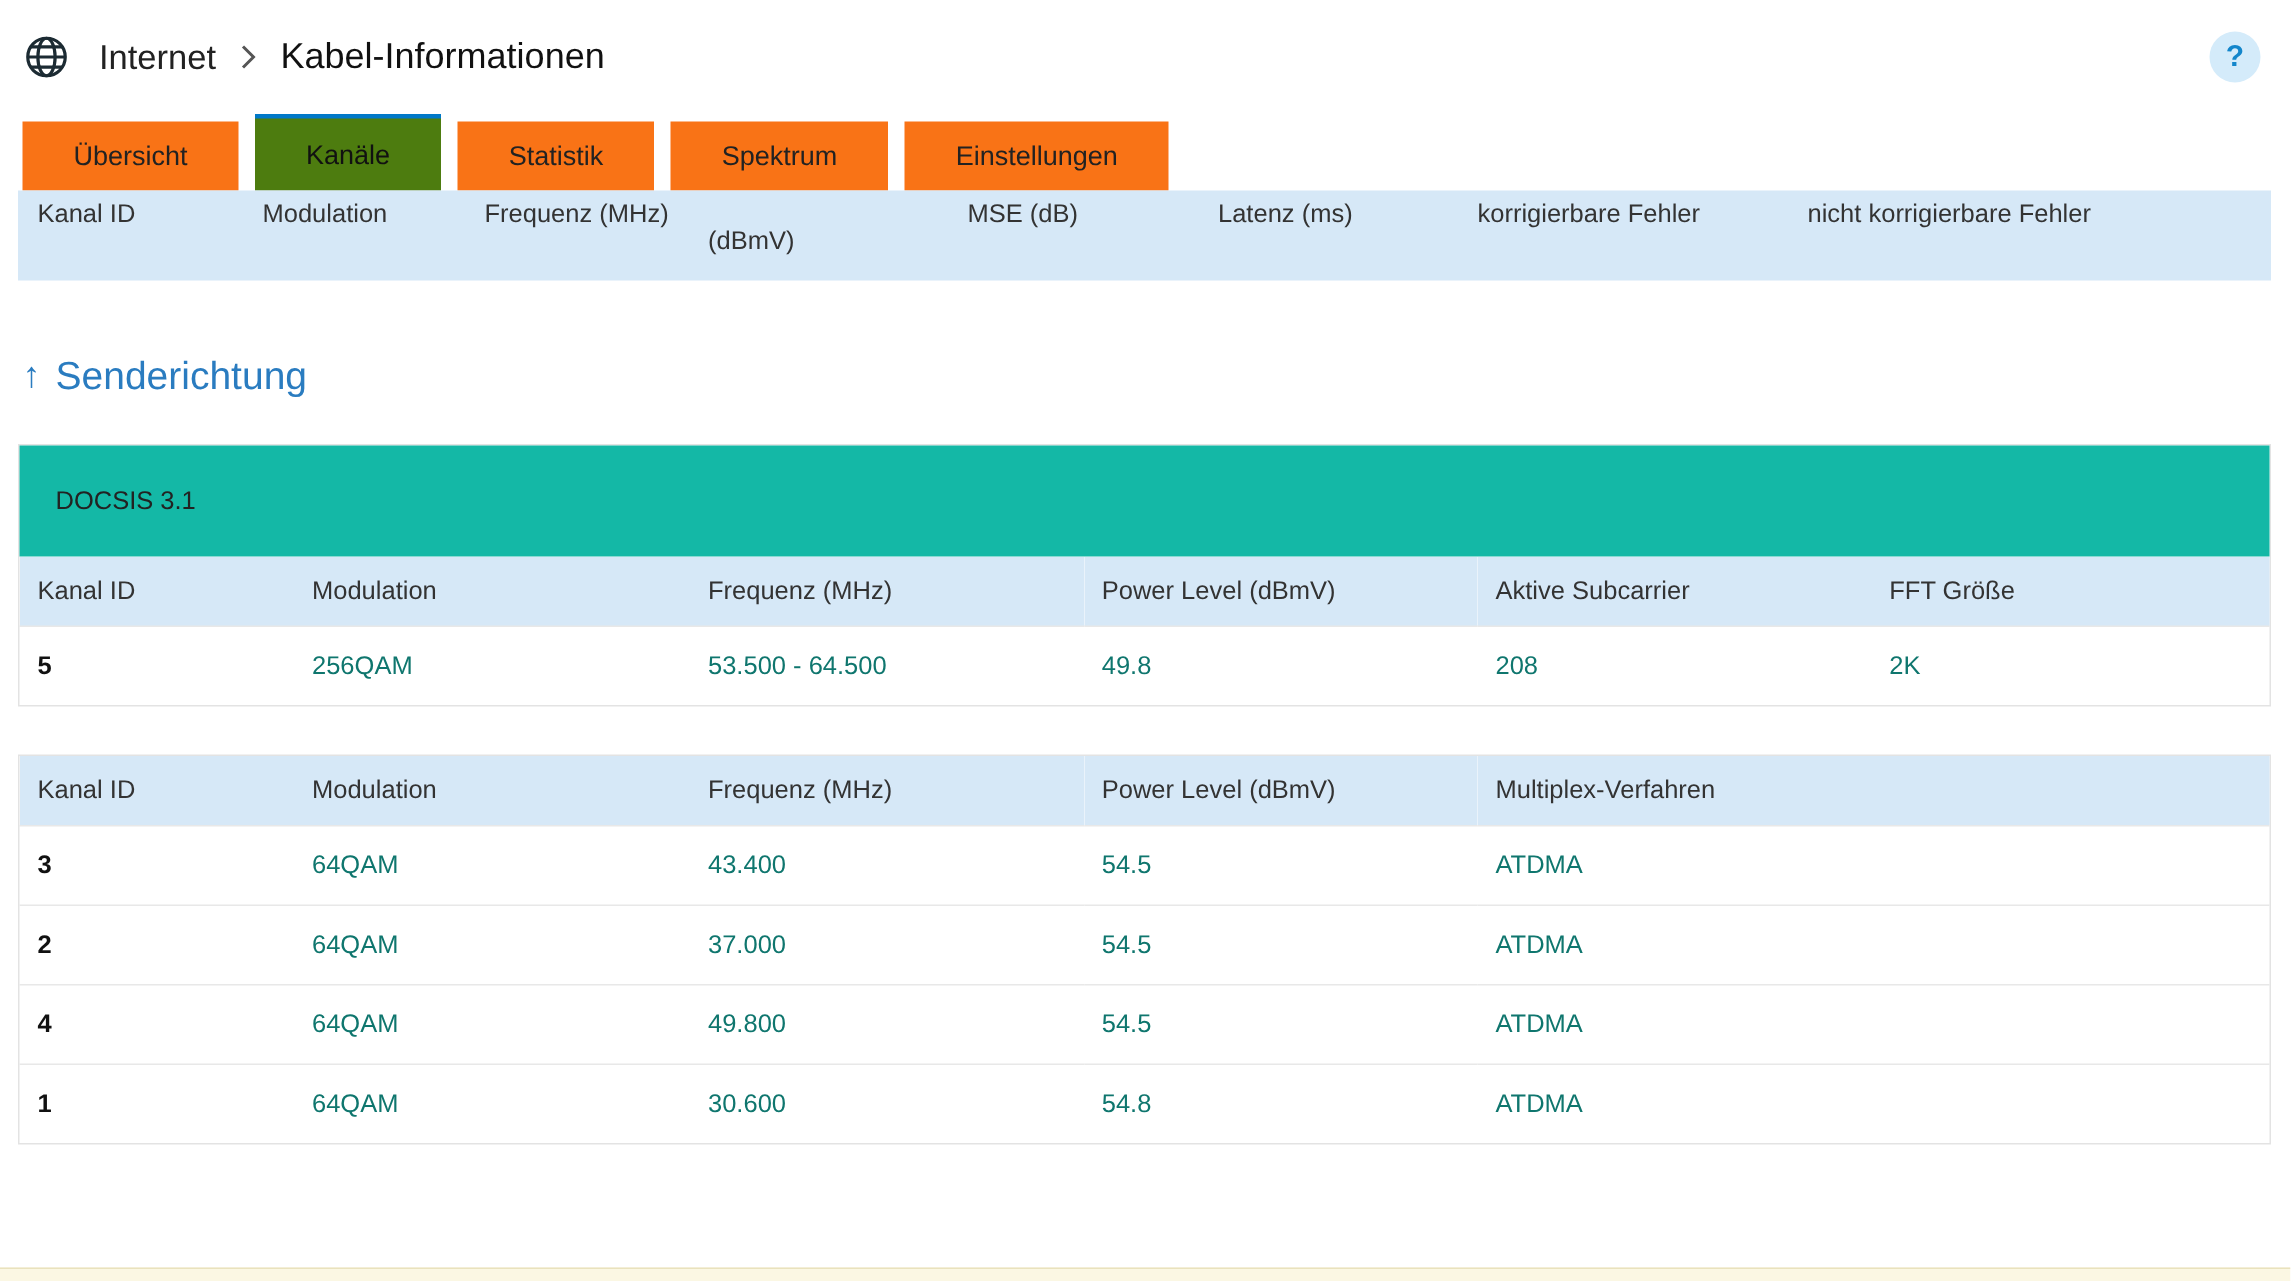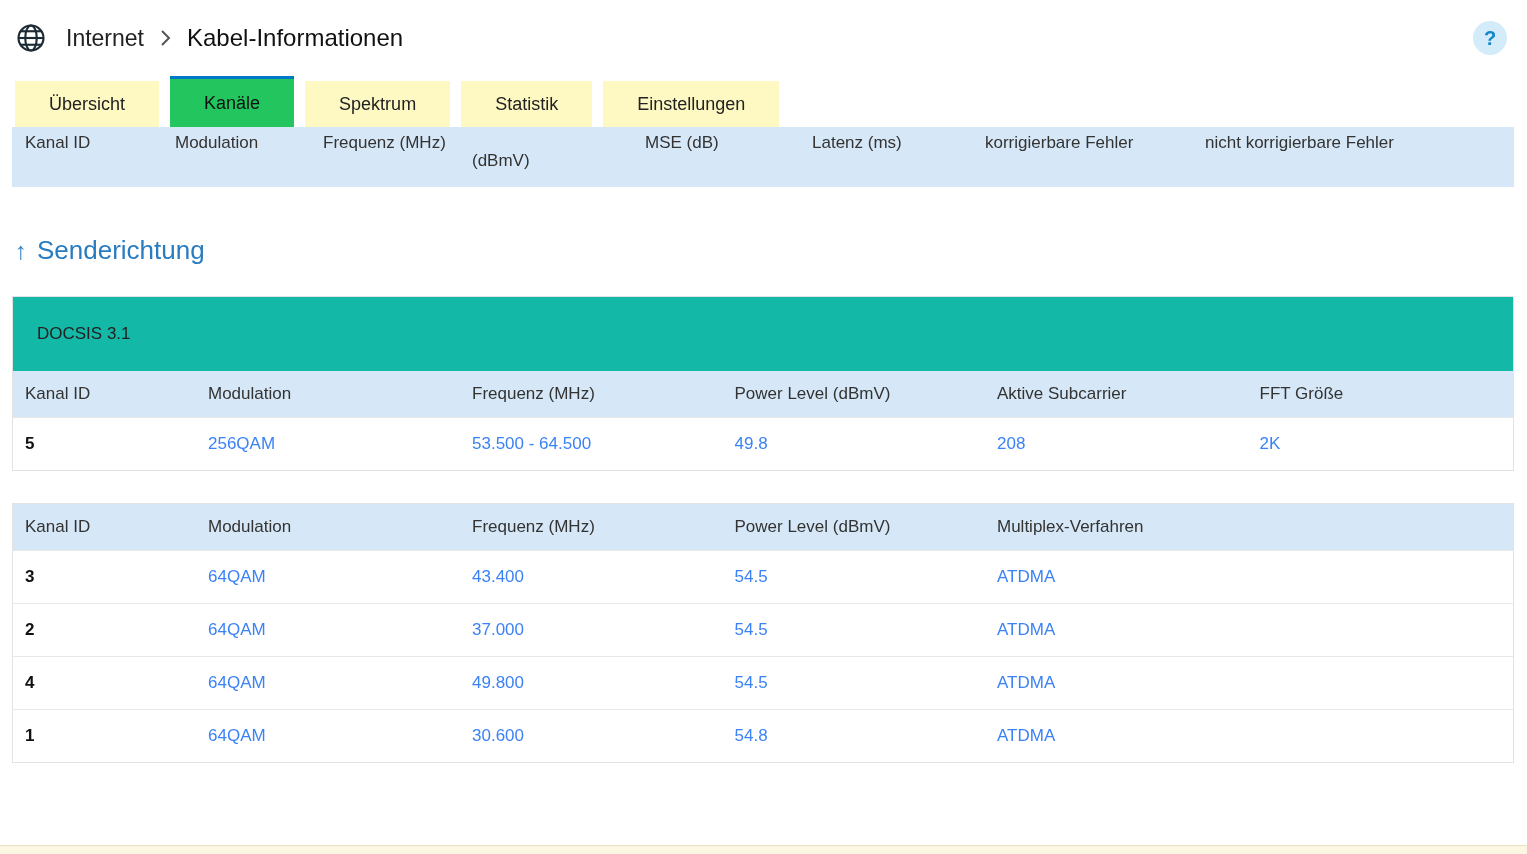--- a/index.html
+++ b/index.html
@@ -20,25 +20,25 @@
   .help-btn {
     position:absolute; right:20px; top:21px;
     width:34px; height:34px; border-radius:50%; border:none;
     background:#d4ebfa; color:#1386cb; font-size:20px; font-weight:bold;
     display:flex; align-items:center; justify-content:center; cursor:pointer;
   }
 
   
   .tabbar { display:flex; gap:11px; padding:0 15px; align-items:flex-end; height:51px; }
   .tab {
-    background:#fef9c3; height:46px; display:flex; align-items:center; justify-content:center;
+    background:#f97316; height:46px; display:flex; align-items:center; justify-content:center;
     font-size:18px; color:#222; padding:0 34px; cursor:pointer; white-space:nowrap;
   }
   .tab.active {
-    background:#22c55e; border-top:3px solid #0078c8; height:51px; color:#111;
+    background:#4d7c0f; border-top:3px solid #0078c8; height:51px; color:#111;
   }
 
   
   .band {
     margin:0 13px 0 12px; background:#d6e8f7; height:60px; position:relative;
     font-size:17px; color:#333;
   }
   .band span { position:absolute; top:6px; white-space:nowrap; }
   .band span:nth-child(1){ left:13px; }
   .band span:nth-child(2){ left:163px; }
@@ -59,21 +59,21 @@
   
   .table-card { margin:30px 13px 0 12px; border:1px solid #e3e3e3; background:#fff; }
   .table-card + .table-card { margin-top:32px; }
   .group-row { padding:27px 24px; font-size:17px; color:#222; background:#14b8a6; }
   table.data { width:100%; border-collapse:collapse; font-size:17px; table-layout:fixed; }
   table.data thead th {
     background:#d6e8f7; text-align:left; font-weight:normal; color:#333;
     padding:13px 6px 13px 12px; white-space:nowrap; overflow:hidden;
   }
   table.data tbody td {
-    padding:16px 6px 16px 12px; border-top:1px solid #e8e8e8; color:#3b82f6; white-space:nowrap;
+    padding:16px 6px 16px 12px; border-top:1px solid #e8e8e8; color:#0f766e; white-space:nowrap;
   }
   table.data tbody td.first { font-weight:bold; color:#111; }
 
   
   .c31 .col1 { width:12.2%; } .c31 .col2 { width:17.6%; } .c31 .col3 { width:17.5%; }
   .c31 .col4 { width:17.5%; } .c31 .col5 { width:17.5%; } .c31 .col6 { width:17.7%; }
   .c30 .col1 { width:12.2%; } .c30 .col2 { width:17.6%; } .c30 .col3 { width:17.5%; }
   .c30 .col4 { width:17.5%; } .c30 .col5 { width:35.2%; }
 
   
@@ -101,22 +101,22 @@
         <path d="M2 2 L9 9 L2 16" stroke="#555" stroke-width="2" fill="none"></path>
       </svg>
   </span>
   <span class="crumb-page">Kabel-Informationen</span>
   <button class="help-btn">?</button>
 </div>
 
 <div class="tabbar">
   <div class="tab">Übersicht</div>
   <div class="tab active">Kanäle</div>
+  <div class="tab">Statistik</div>
   <div class="tab">Spektrum</div>
-  <div class="tab">Statistik</div>
   <div class="tab">Einstellungen</div>
 </div>
 
 <div class="band">
   <span>Kanal ID</span>
   <span>Modulation</span>
   <span>Frequenz (MHz)</span>
   <span>(dBmV)</span>
   <span>MSE (dB)</span>
   <span>Latenz (ms)</span>

